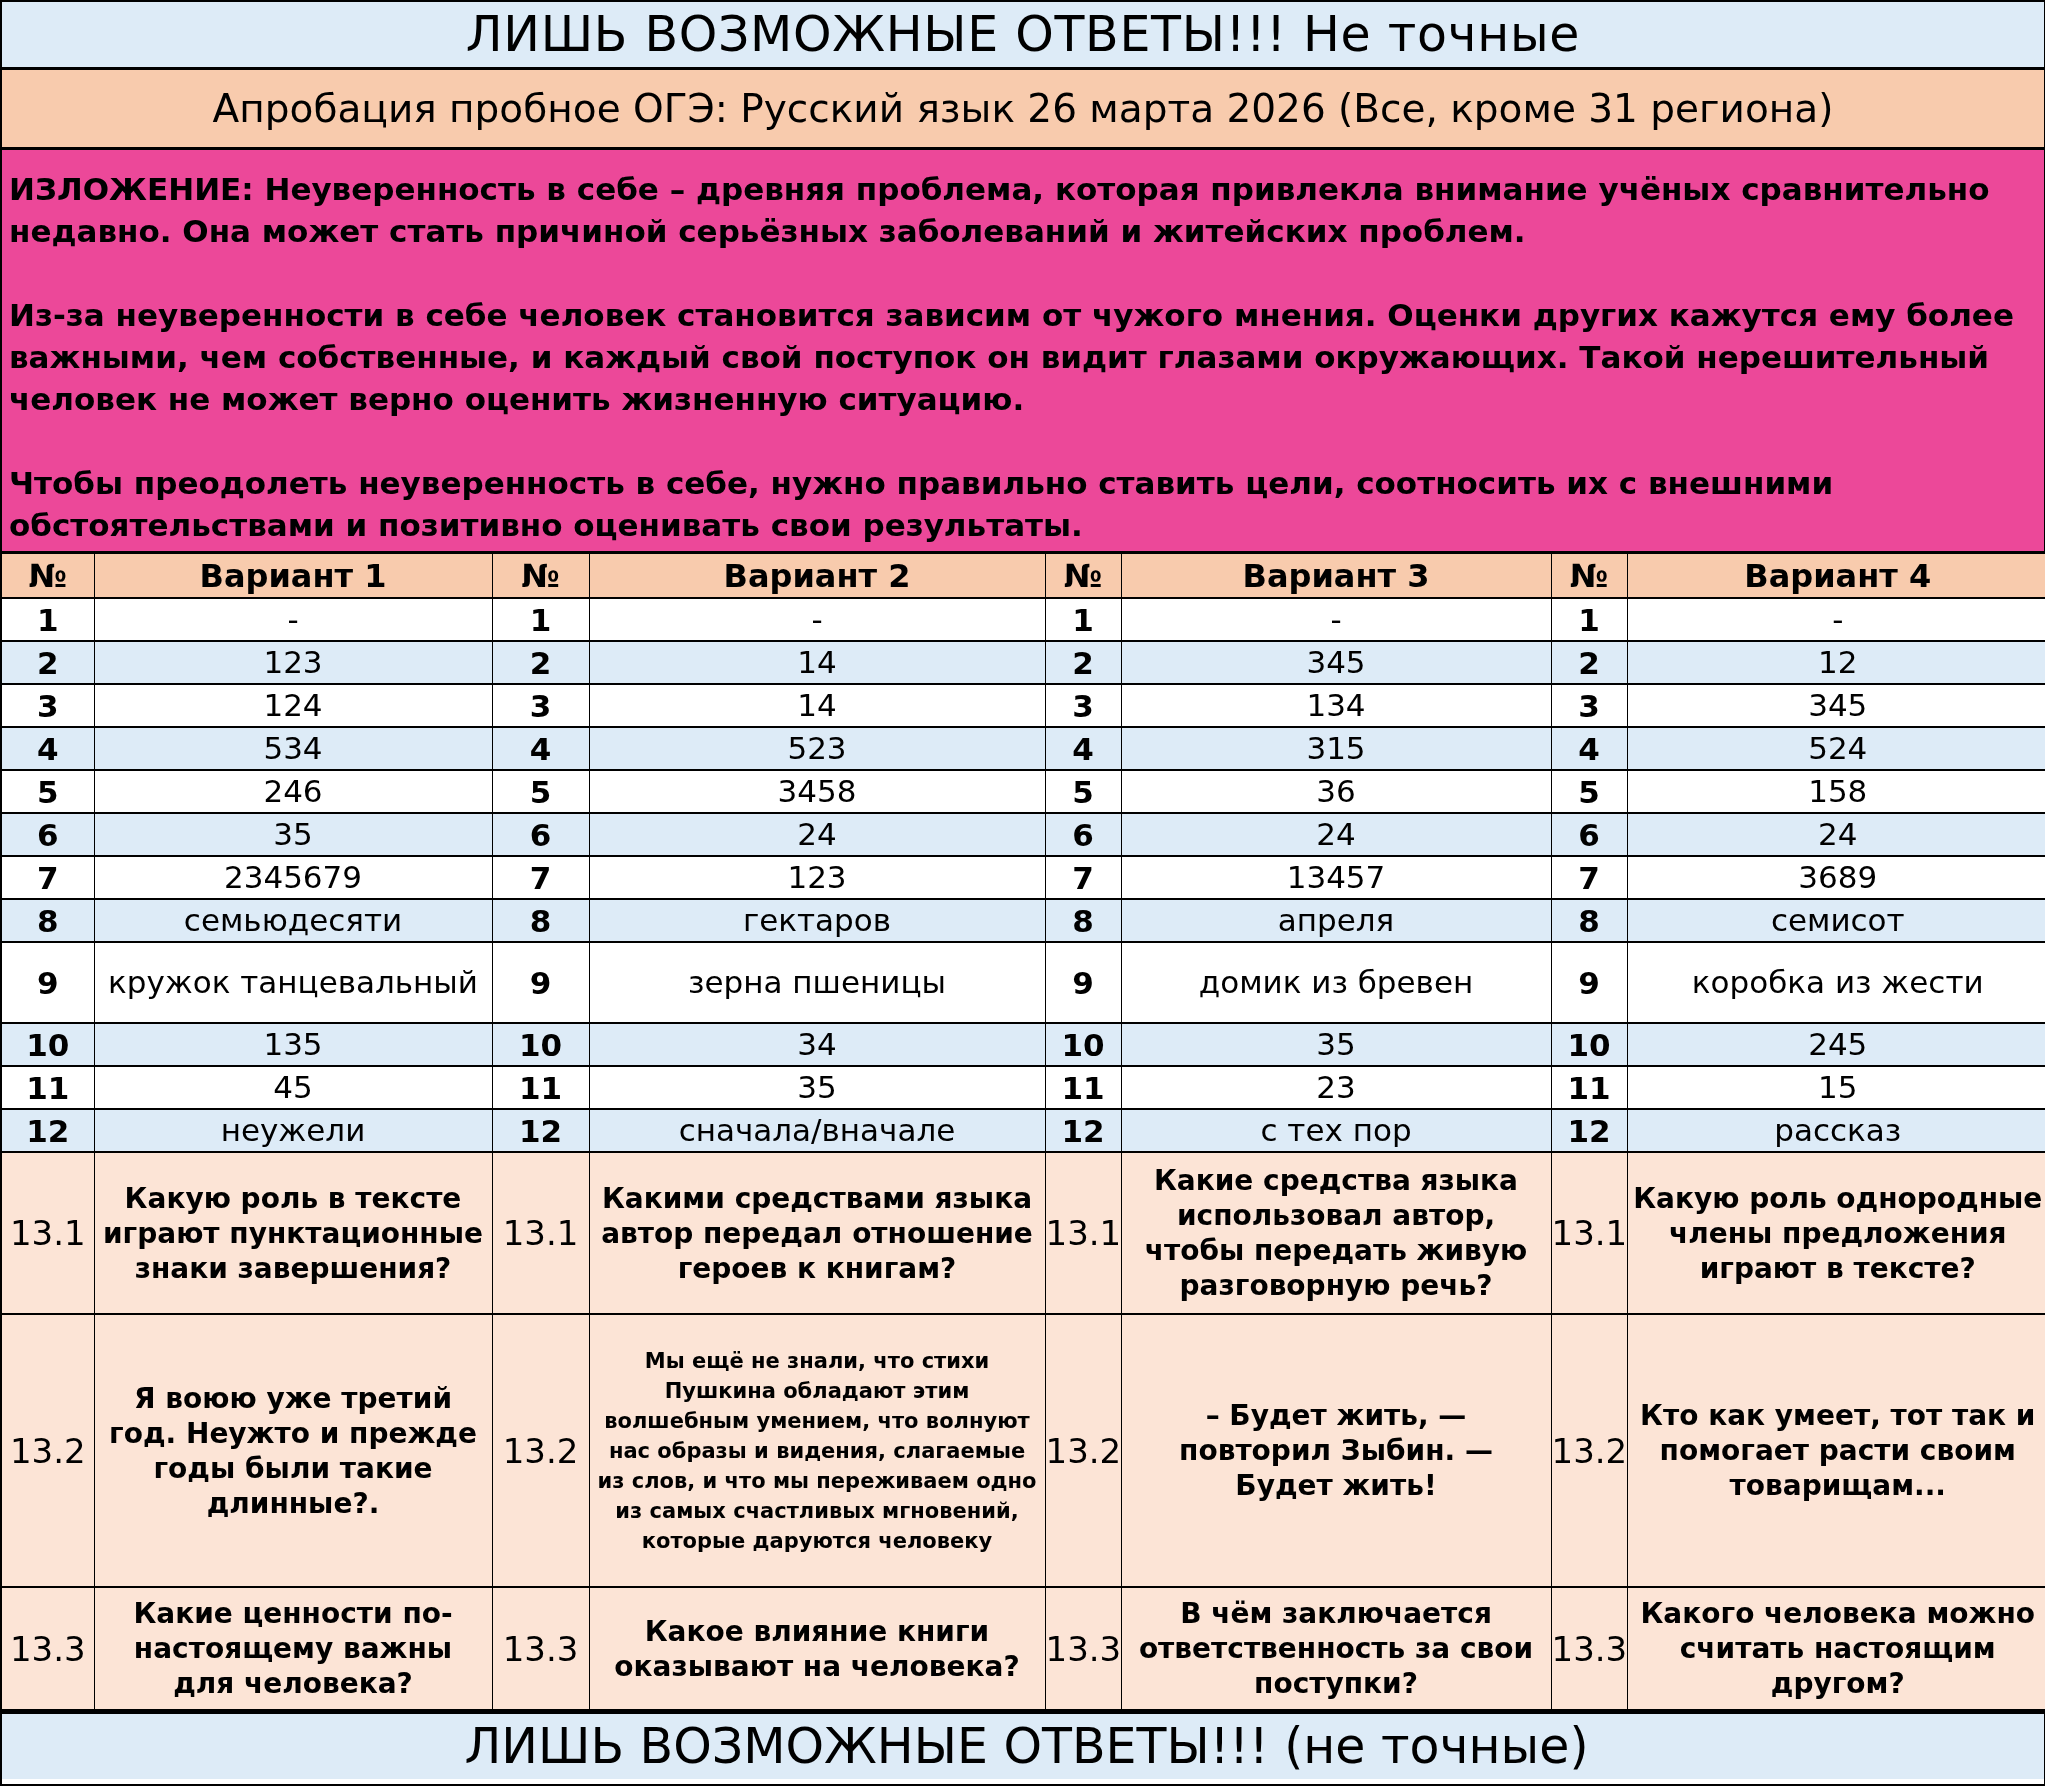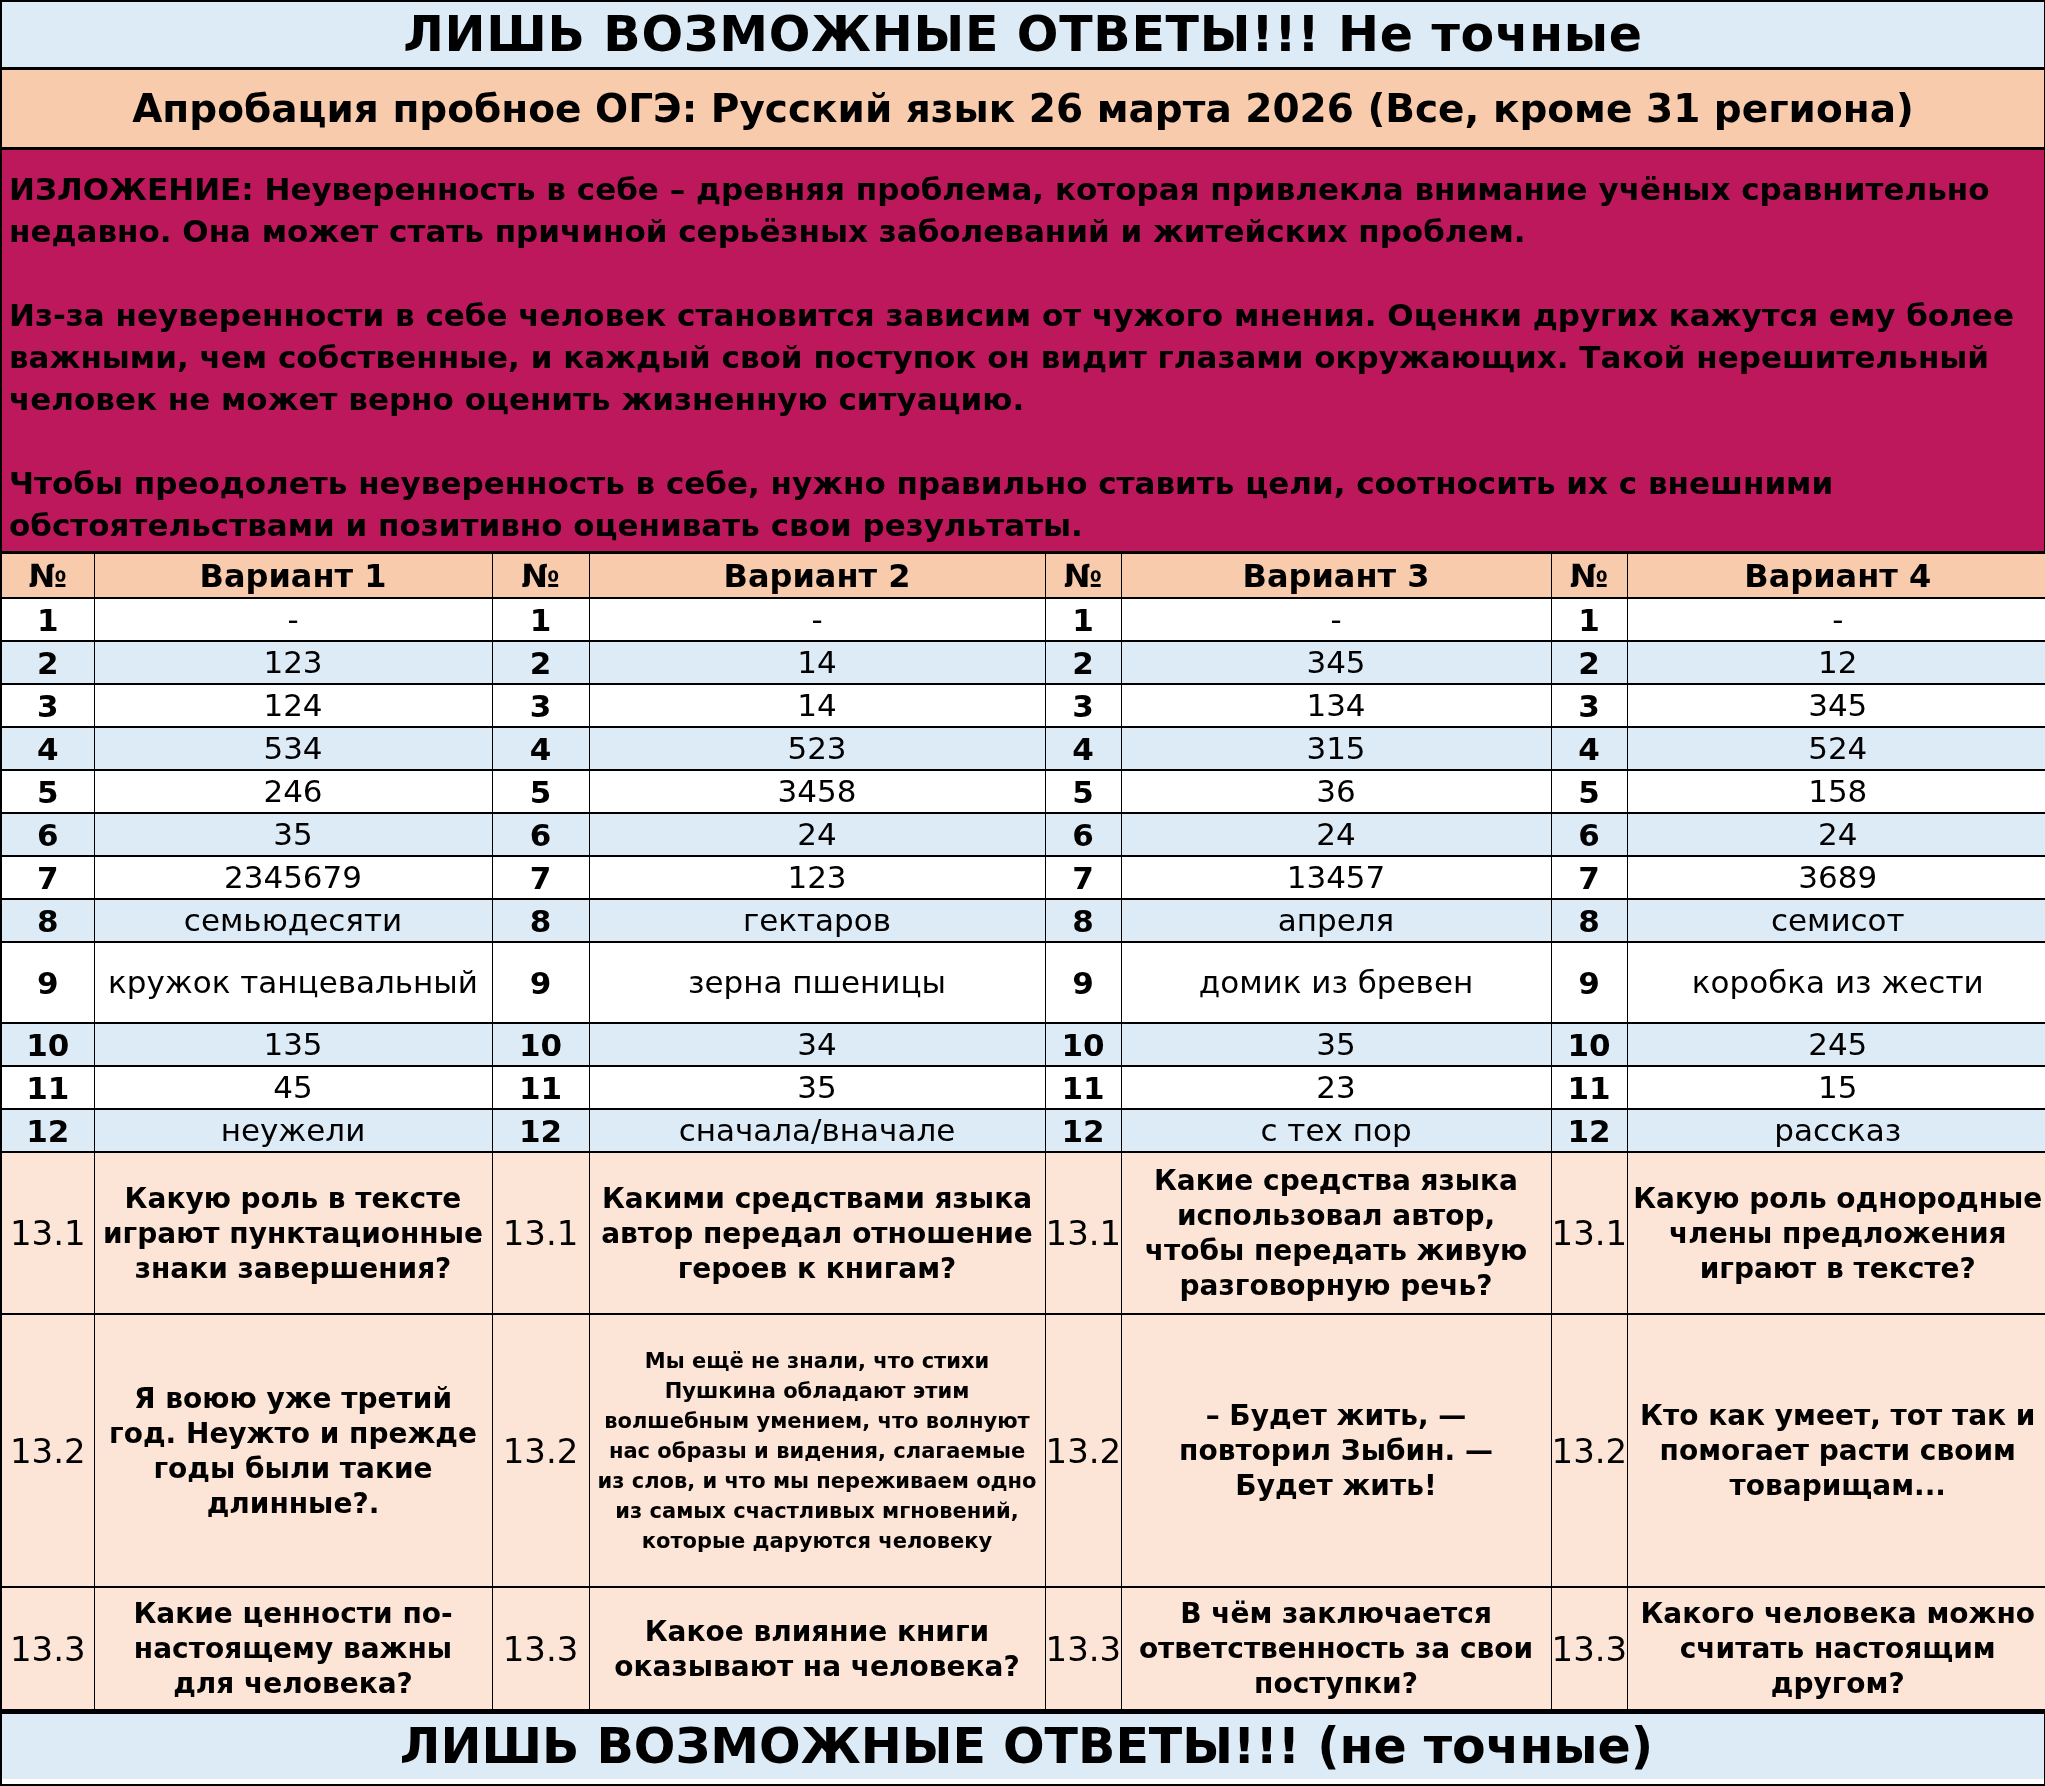--- a/index.html
+++ b/index.html
@@ -2,30 +2,30 @@
 <html style="font-size:11.3px"><head>
 <meta charset="utf-8">
 <style>
   * { box-sizing: border-box; margin: 0; padding: 0; }
   html, body { width: 2046px; height: 1786px; background: #ffffff; overflow: hidden; }
   body { font-family: "DejaVu Sans", "Liberation Sans", sans-serif; color: #000; }
   .page { width: 2046px; height: 1786px; position: relative; border: 2.1px solid #000; }
 
   .banner {
     display: flex; align-items: center; justify-content: center;
-    text-align: center; font-weight: bold; border-bottom: 3.5px solid #000;
+    text-align: center; font-weight: normal; border-bottom: 3.5px solid #000;
   }
   .banner.top { height: 68px; background: #ddebf7; font-size: 49px; letter-spacing: 0.7px; }
   .banner.sub { height: 80px; background: #f8cbad; font-size: 39px; }
   .banner.bottom { height: 68px; background: #ddebf7; font-size: 49px; border-bottom: none; border-top: 3.5px solid #000; padding-left: 7px; }
 
   .summary {
     height: 404px; padding: 18.3px 7px 7px 7px;
     font-size: 31px; font-weight: bold; line-height: 42px;
-    border-bottom: 3.5px solid #000; background: #be185d;
+    border-bottom: 3.5px solid #000; background: #ec4899;
   }
   .summary p { margin: 0 0 42px 0; }
   .summary p:last-child { margin-bottom: 0; }
 
   table { border-collapse: collapse; width: 100%; table-layout: fixed; }
   td, th { border: 1.4px solid #000; text-align: center; vertical-align: middle; }
   tr { border-bottom: 2.8px solid #000; }
   th { background: #f8cbad; font-size: 32px; font-weight: bold; height: 44px; }
   td.num { font-weight: bold; font-size: 31px; }
   td.ans { font-size: 31px; font-weight: normal; line-height: 35px; }

